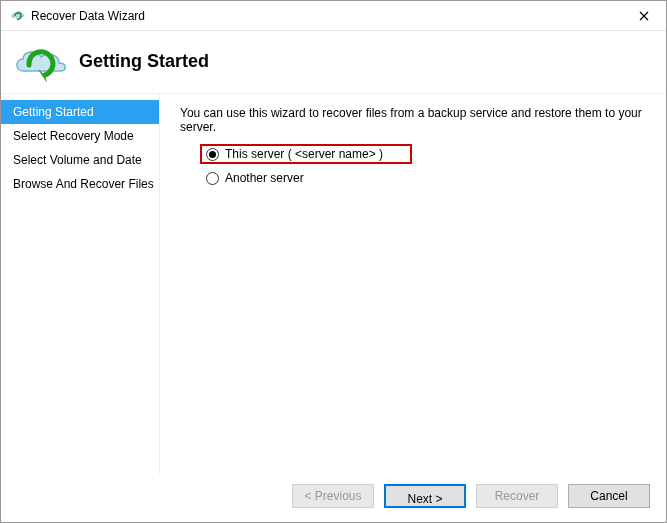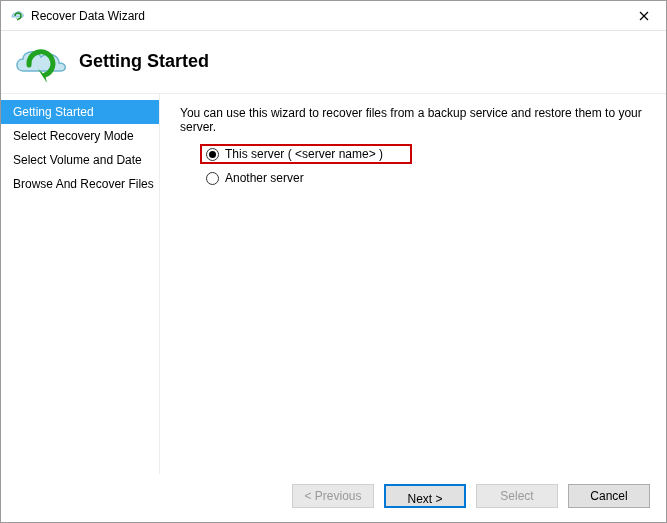--- a/index.html
+++ b/index.html
@@ -211,18 +211,18 @@
 </div>
 
 <div class="footer">
   <button class="btn disabled" disabled="">
     <span>&lt; Previous</span>
   </button>
   <button class="btn primary">
     <span>Next &gt;</span>
   </button>
   <button class="btn disabled" disabled="">
-    <span>Select</span>
+    <span>Recover</span>
   </button>
   <button class="btn">
     <span>Cancel</span>
   </button>
 </div>
 
 </body></html>

